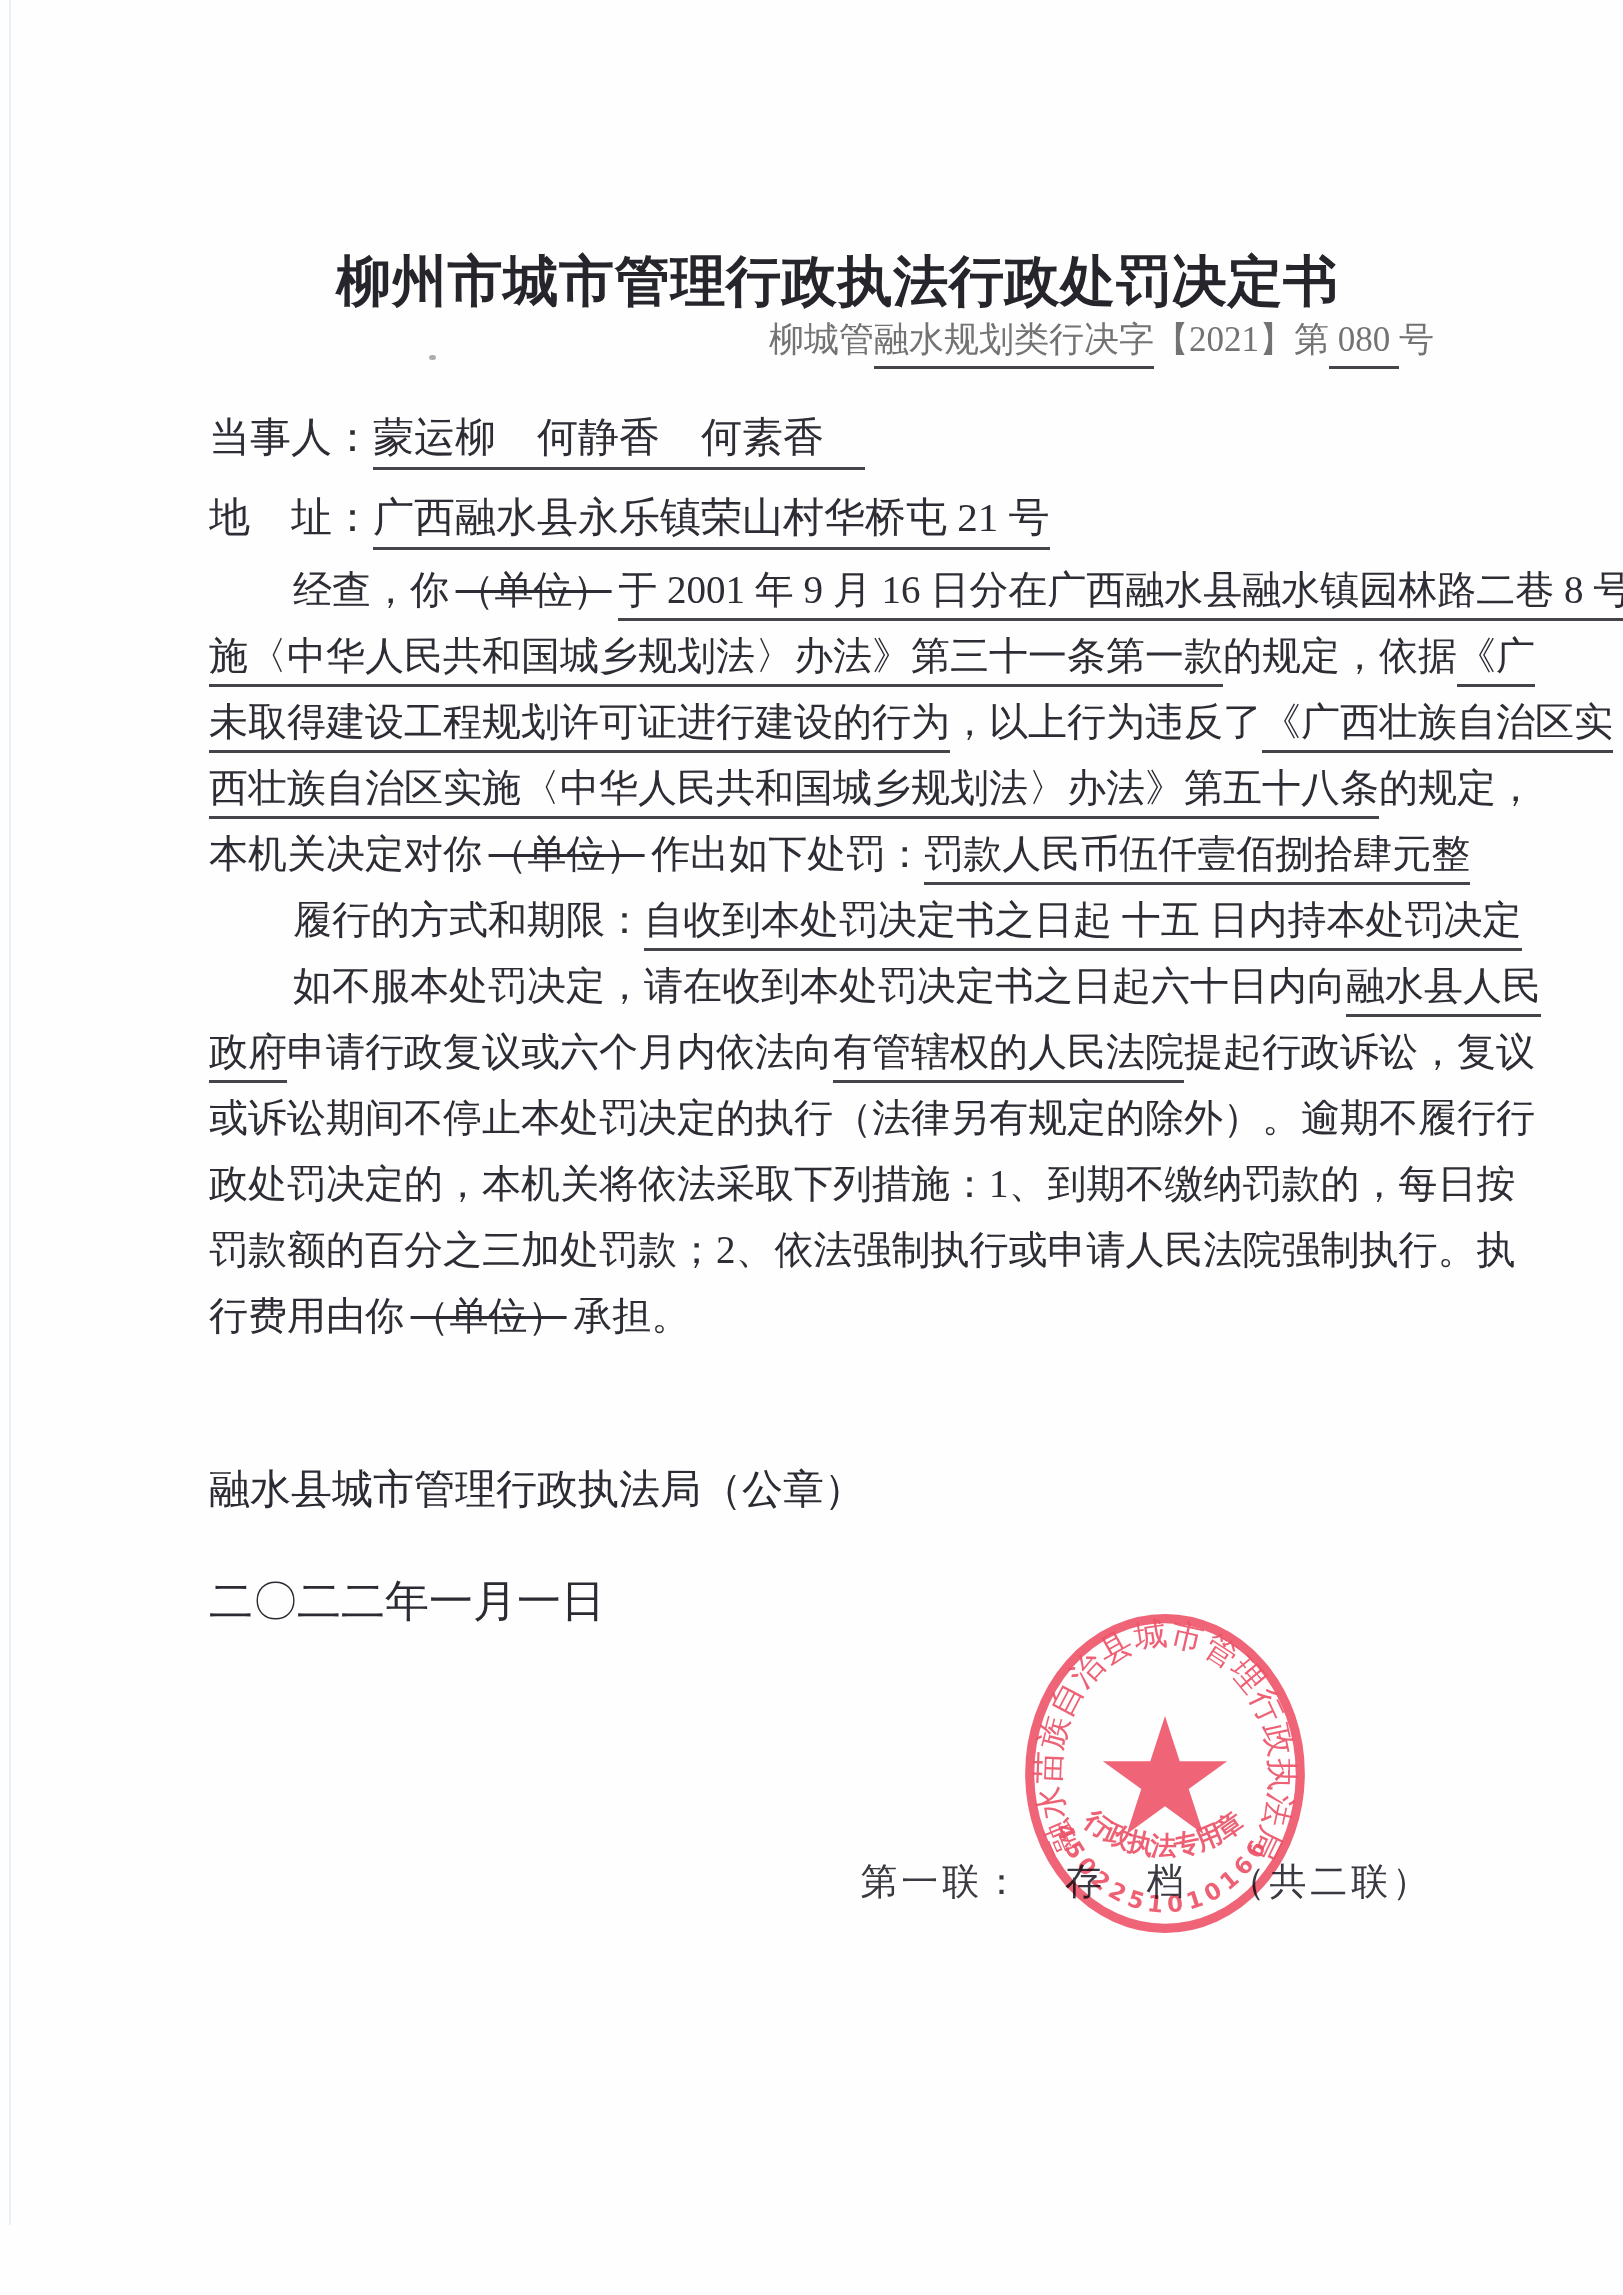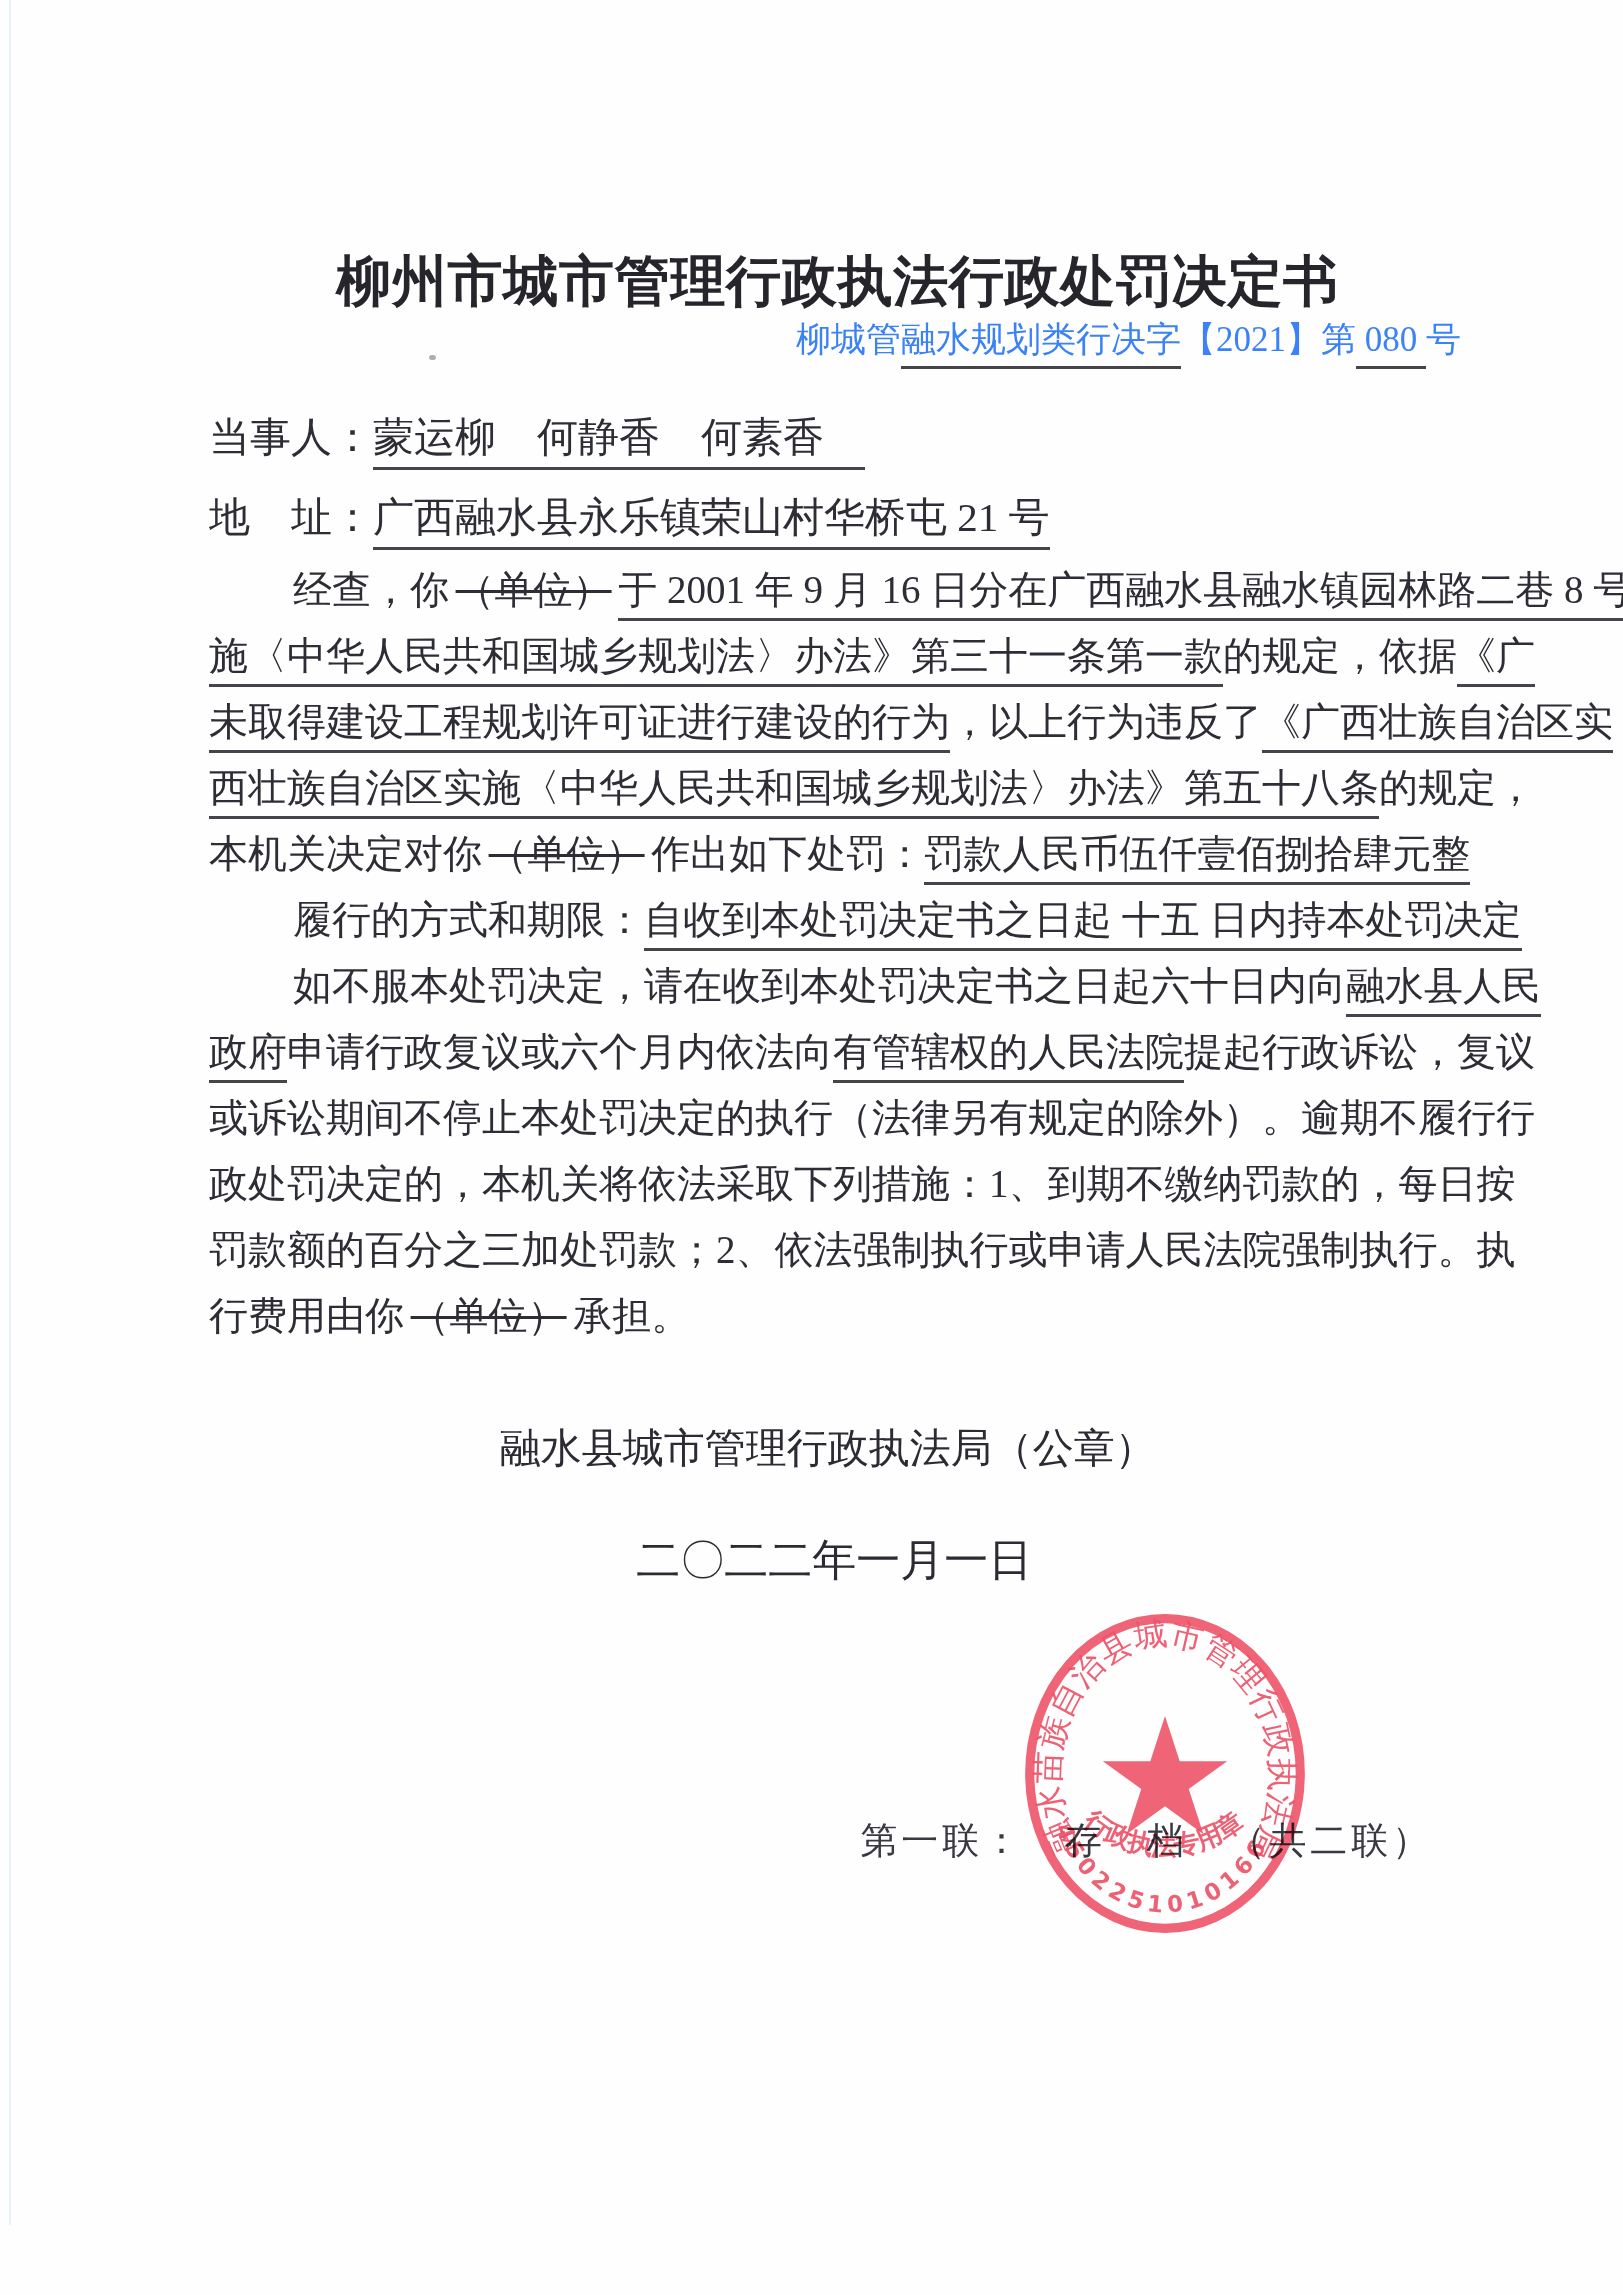--- a/index.html
+++ b/index.html
@@ -16,30 +16,30 @@
     position:absolute; left:429px; top:355px; width:6.5px; height:5.2px;
     background:#8a8a90; border-radius:50%; opacity:.7;
   }
   .content{position:absolute; left:209px; top:0; width:1257px;}
   .doc-title{
     margin-top:249px; text-align:center; font-size:55px; line-height:65px;
     font-weight:bold; font-family:"Liberation Sans","DejaVu Sans",sans-serif;
     color:#26252c; letter-spacing:0.7px; white-space:nowrap;
   }
   .doc-number{
-    margin-top:5.2px; margin-right:5px; text-align:right; font-size:35px;
-    line-height:41px; white-space:nowrap; color:#3b82f6;
+    margin-top:5.2px; margin-right:32px; text-align:right; font-size:35px;
+    line-height:41px; white-space:nowrap; color:#737373;
   }
   .header-block{margin-top:37px;}
   .header-line{font-size:41px; line-height:80px; white-space:nowrap;}
   .body-line{font-size:39px; line-height:66px; white-space:nowrap;}
   .indent{text-indent:84px;}
   .u{border-bottom:3.9px solid #45444b; padding-bottom:6.5px;}
   .s{text-decoration:line-through; text-decoration-thickness:3.3px; padding:0 9.2px; margin:0 -2.6px;}
-  .closing-block{margin-top:78px; text-align:center;}
+  .closing-block{margin-top:119px; text-align:left;}
   .agency-line{font-size:41px; line-height:42px; margin-right:19.6px; white-space:nowrap; color:#2c2b33;}
   .date-line{font-size:44px; line-height:42px; margin-top:71px; margin-right:6.5px; white-space:nowrap; color:#2c2b33;}
   .footer-line{
     margin-top:238px; text-align:right; margin-right:33px; font-size:37px;
     line-height:41px; letter-spacing:3.9px; white-space:nowrap; color:#3a3941;
   }
   .seal{
     position:absolute; left:1016px; top:1607px; width:298px; height:333px;
     mix-blend-mode:multiply;
   }

